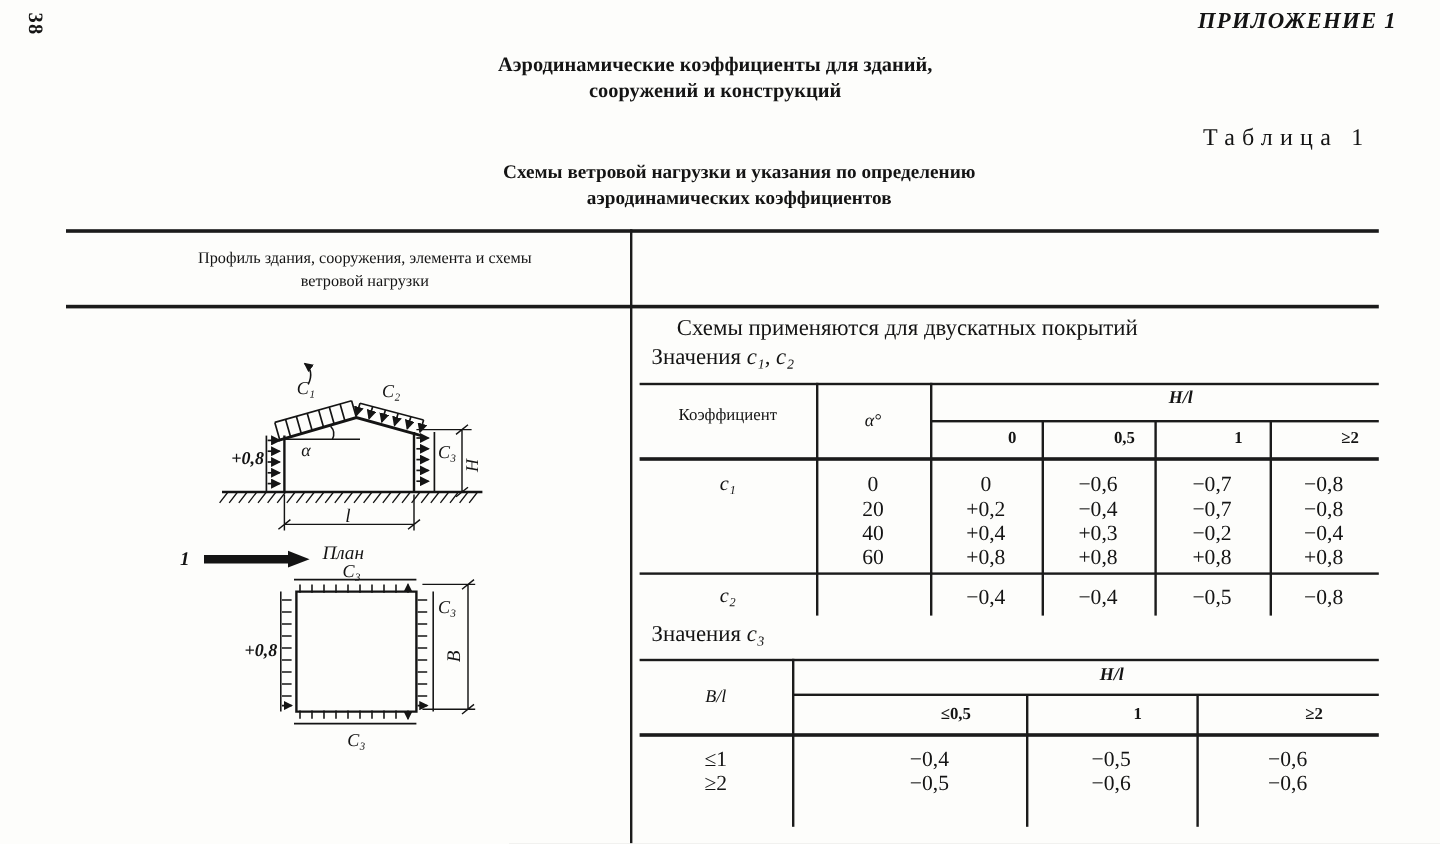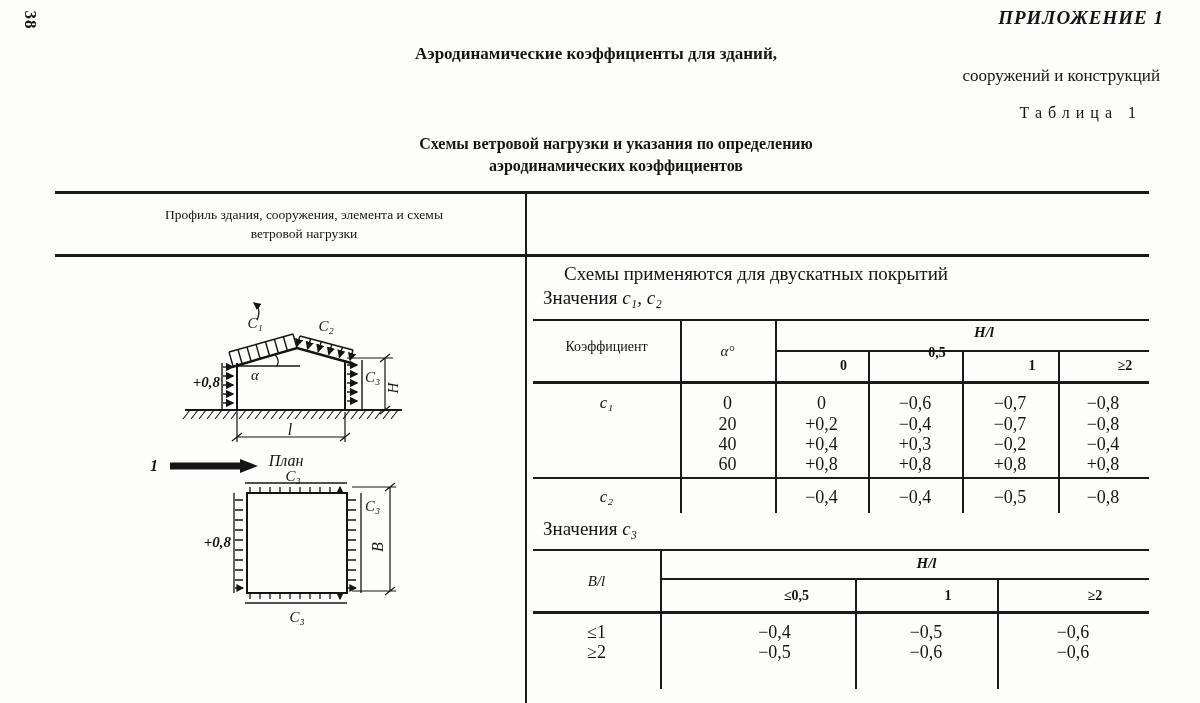--- a/index.html
+++ b/index.html
@@ -13,22 +13,22 @@
   .ctr { text-align:center;padding-left:32px; }
   .b { font-weight:bold;padding-left:44px; }
   .i { font-style:italic; }
   .hline { position:absolute; background:#1b1b1b; }
   .vline { position:absolute; background:#1b1b1b; }
 
   .page-num { left:20px; top:10px; font-size:17px; font-weight:bold;
               transform:rotate(90deg); transform-origin:center; letter-spacing:1px; }
   .annex { right:36px; top:7px; font-size:19px; font-weight:bold; font-style:italic; letter-spacing:1px; }
   .title1 { left:0; top:44px; width:1160px; font-size:17px; font-weight:bold; }
-  .title2 { left:0; top:66px; width:1160px; font-size:17px; font-weight:normal;text-align:right; }
-  .tcap  { right:58px; top:104px; font-size:16px; letter-spacing:6px; }
+  .title2 { left:0; top:66px; width:1160px; font-size:17px; font-weight:bold; }
+  .tcap  { right:58px; top:104px; font-size:20px; letter-spacing:6px; }
   .sub1 { left:0; top:135px; width:1200px; font-size:16px; font-weight:bold; }
   .sub2 { left:0; top:157px; width:1200px; font-size:16px; font-weight:bold; }
 
   .lhdr { left:62px; top:205px; width:452px; font-size:13.5px; line-height:19px; }
   .rhdr { left:535px; top:218px; width:610px; font-size:13.5px; }
 
   .note1 { left:564px; top:263px; font-size:19px; }
   .note2 { left:543px; top:287px; font-size:19px; }
   .note3 { left:543px; top:518px; font-size:19px; }
   .varword { font-style:italic; }
@@ -89,21 +89,21 @@
     <div class="vline" style="left:147px;top:0;width:2px;height:194px;"></div>
     <div class="vline" style="left:242px;top:0;width:2px;height:194px;"></div>
     <div class="vline" style="left:335px;top:32px;width:2px;height:162px;"></div>
     <div class="vline" style="left:429px;top:32px;width:2px;height:162px;"></div>
     <div class="vline" style="left:525px;top:32px;width:2px;height:162px;"></div>
 
     <div class="hcell t1c0" style="top:20px;">Коэффициент</div>
     <div class="hcell t1c1 i" style="top:24px;font-size:15px;">α°</div>
     <div class="hcell i b" style="left:242px;width:374px;top:5px;font-size:15px;">H/l</div>
     <div class="hcell t1c2 b" style="top:39px;">0</div>
-    <div class="hcell t1c3 b" style="top:26px;">0,5</div>
+    <div class="hcell t1c3 b" style="top:39px;">0,5</div>
     <div class="hcell t1c4 b" style="top:39px;">1</div>
     <div class="hcell t1c5 b" style="top:39px;">≥2</div>
 
     <div class="cell t1c0 t1r0 i" style="font-size:17px;">c₁</div>
     <div class="cell t1c1 t1r0">0</div>
     <div class="cell t1c1 t1r1">20</div>
     <div class="cell t1c1 t1r2">40</div>
     <div class="cell t1c1 t1r3">60</div>
 
     <div class="cell t1c2 t1r0">0</div>

